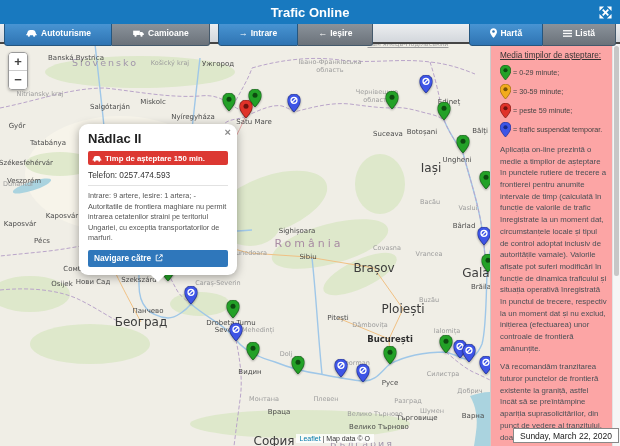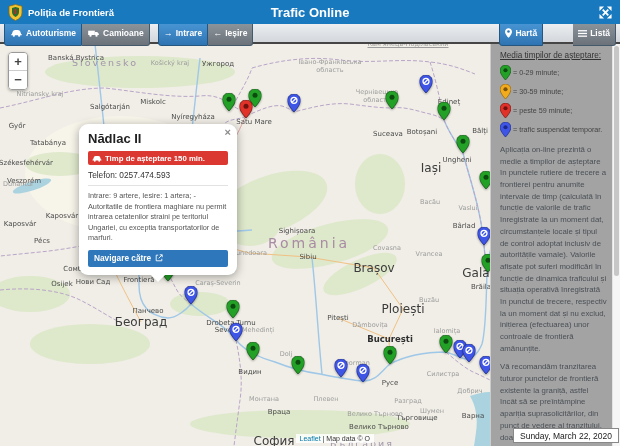--- a/index.html
+++ b/index.html
@@ -13,41 +13,41 @@
   .brand{display:flex;align-items:center;gap:5px;color:#fff;font-size:9.5px;font-weight:bold;}
   .app-title{position:absolute;left:0;right:0;text-align:center;color:#fff;
              font-size:13px;font-weight:bold;pointer-events:none;}
   .expand{margin-left:auto;z-index:2;cursor:pointer;display:flex;}
 
   
   .toolbar{position:absolute;top:24px;left:0;right:0;height:20px;
            background:linear-gradient(#eceef0,#d3d7dc);border-bottom:2px solid #454545;
            display:flex;align-items:center;padding:0 4px;z-index:55;}
   .btn-group{display:flex;margin-right:8px;}
-  .btn-group.right{margin:0 0 0 auto;gap:30px;}
-  .tbtn{display:flex;align-items:center;gap:3px;height:25px;padding:0 5px;border:1px solid #44596b;
+  .btn-group.right{margin:0 0 0 auto;}
+  .tbtn{display:flex;align-items:center;gap:3px;height:25px;padding:0 20px;border:1px solid #44596b;
         color:#fff;font-size:8.5px;font-weight:bold;font-family:inherit;cursor:pointer;
         background:linear-gradient(#8d959d,#6b727a);}
   .tbtn:first-child{border-radius:3px 0 0 3px;}
   .tbtn:last-child{border-radius:0 3px 3px 0;border-left:none;}
   .tbtn.active{background:linear-gradient(#4a97d6,#2f74b2);border-color:#25567f;}
   .aicon{font-size:9px;line-height:1;}
 
   
   .main{position:absolute;top:44px;left:0;right:0;bottom:0;}
   .map{position:absolute;top:0;left:0;width:490px;height:402px;overflow:hidden;background:#f0eee6;}
   .basemap{position:absolute;top:0;left:0;}
   .mlabel{position:absolute;transform:translate(-50%,-50%);white-space:nowrap;z-index:5;
           font-family:"DejaVu Sans",sans-serif;}
   .ml-city{font-size:7px;color:#4b4b4b;}
   .ml-big{font-size:12px;color:#3c3c3c;}
   .ml-capital{font-size:8.5px;color:#2e2e2e;font-weight:bold;}
   .ml-area{font-size:6.5px;color:#9d9d9d;}
   .ml-region{font-size:9.5px;color:#a195ab;letter-spacing:2px;}
-  .ml-country{font-size:14px;color:#a88ba3;letter-spacing:3px;}
+  .ml-country{font-size:11px;color:#a88ba3;letter-spacing:3px;}
   .marker{position:absolute;transform:translate(-50%,-100%);z-index:20;cursor:pointer;line-height:0;}
   .marker svg{width:13px;height:18px;filter:drop-shadow(0 1px 1px rgba(0,0,0,.35));}
   .marker.lg svg{width:17px;height:23px;}
 
   .zoomctl{position:absolute;top:8px;left:8px;z-index:25;width:20px;
            border:1px solid #9a9a9a;border-radius:4px;overflow:hidden;
            box-shadow:0 1px 3px rgba(0,0,0,.3);}
   .zoomctl button{display:block;width:100%;height:18px;background:#fff;border:none;
            border-bottom:1px solid #ccc;font:bold 13px "Liberation Sans",sans-serif;color:#444;
            cursor:pointer;padding:0;line-height:16px;}
@@ -68,21 +68,21 @@
   .pdesc{font-size:7.3px;color:#555;line-height:1.45;margin-bottom:6px;}
   .pnav{display:flex;align-items:center;gap:4px;width:100%;background:#2f77bb;border:none;
         color:#fff;font-size:8.3px;font-weight:bold;font-family:inherit;padding:3.5px 6px;
         border-radius:2px;cursor:pointer;}
 
   .attrib{position:absolute;right:116px;bottom:3px;z-index:40;background:rgba(255,255,255,.8);
           font-size:7px;color:#333;padding:1px 4px;white-space:nowrap;}
   .attrib a{color:#0078a8;text-decoration:none;cursor:pointer;}
 
   
-  .sidebar{position:absolute;top:0;right:0;width:130px;height:402px;background:#a3a3a3;
+  .sidebar{position:absolute;top:0;right:0;width:130px;height:402px;background:#fca5a5;
            border-left:1px solid #ccc;padding:7px 13px 0 9px;overflow:hidden;z-index:35;}
   .sb-scroll{position:absolute;top:0;right:0;bottom:0;width:8px;background:#f6f6f6;
              border-left:1px solid #e4e4e4;cursor:pointer;}
   .sb-thumb{position:absolute;top:2px;right:1px;width:5px;height:230px;background:#c7c7c7;
             border-radius:3px;}
   .lg-title{font-size:8.2px;color:#333;text-decoration:underline;margin-bottom:5px;}
   .lg-items{display:flex;flex-wrap:wrap;row-gap:4px;column-gap:2px;margin-bottom:7px;}
   .lg-item{display:flex;align-items:center;gap:2px;}
   .lg-item svg{width:11px;height:15px;}
   .lg-label{font-size:7.2px;color:#444;}
@@ -90,30 +90,20 @@
 
   .datebox{position:absolute;right:1px;bottom:3px;z-index:50;background:#fff;
            border:1px solid #888;padding:1.5px 6px;font-size:8.5px;color:#222;white-space:nowrap;}
 </style>
 </head>
 <body>
 
 <div class="app">
 
   <header>
-    <div class="brand">
-      <span style="display:flex;">
-        <svg width="15" height="17" viewBox="0 0 15 17">
-          <path d="M7.5 0.5 L14 2.2 V9 Q14 14 7.5 16.5 Q1 14 1 9 V2.2 Z" fill="#f2c52e" stroke="#8a6d1d" stroke-width="0.8"></path>
-          <path d="M7.5 3 L11 4 V8 Q11 11 7.5 13 Q4 11 4 8 V4 Z" fill="#2d6b2f"></path>
-          <rect x="6.7" y="5" width="1.6" height="5" fill="#c62828"></rect>
-        </svg>
-      </span>
-      <span>Poliția de Frontieră</span>
-    </div>
     <div class="app-title">Trafic Online</div>
     <span class="expand">
       <svg width="13" height="13" viewBox="0 0 14 14">
         <g stroke="#fff" stroke-width="2">
             <line x1="4" y1="4" x2="10" y2="10"></line>
             <line x1="10" y1="4" x2="4" y2="10"></line>
           </g>
         <g fill="#fff">
             <polygon points="0.5,0.5 5.5,0.5 0.5,5.5"></polygon>
             <polygon points="13.5,0.5 8.5,0.5 13.5,5.5"></polygon>
@@ -273,21 +263,21 @@
           <span class="mlabel ml-area" style="left: 429px; top: 210px;">Vrancea</span>
           <span class="mlabel ml-big" style="left: 374px; top: 224px;">Brașov</span>
           <span class="mlabel ml-area" style="left: 249px; top: 209px;">Hunedoara</span>
           <span class="mlabel ml-city" style="left: 179px; top: 190px;">Arad</span>
           <span class="mlabel ml-city" style="left: 131px; top: 184px;">Szeged</span>
           <span class="mlabel ml-city" style="left: 101px; top: 196px;">Суботица</span>
           <span class="mlabel ml-city" style="left: 140px; top: 207px;">Kikinda</span>
           <span class="mlabel ml-big" style="left: 172px; top: 209px;">Timișoara</span>
           <span class="mlabel ml-city" style="left: 77px; top: 225px;">Сомбор</span>
           <span class="mlabel ml-city" style="left: 93px; top: 238px;">Нови Сад</span>
-          <span class="mlabel ml-city" style="left: 139px; top: 236px;">Frontieră</span>
+          <span class="mlabel ml-city" style="left: 139px; top: 236px;">Szekszárd</span>
           <span class="mlabel ml-city" style="left: 62px; top: 240px;">Osijek</span>
           <span class="mlabel ml-area" style="left: 218px; top: 239px;">Caraș-Severin</span>
           <span class="mlabel ml-city" style="left: 148px; top: 267px;">Панчево</span>
           <span class="mlabel ml-big" style="left: 141px; top: 278px;">Београд</span>
           <span class="mlabel ml-area" style="left: 258px; top: 286px;">Mehedinți</span>
           <span class="mlabel ml-city" style="left: 231px; top: 279px;">Drobeta-Turnu</span>
           <span class="mlabel ml-city" style="left: 228px; top: 286px;">Severin</span>
           <span class="mlabel ml-big" style="left: 480px; top: 229px;">Galați</span>
           <span class="mlabel ml-city" style="left: 481px; top: 243px;">Brăila</span>
           <span class="mlabel ml-area" style="left: 429px; top: 256px;">Buzău</span>

